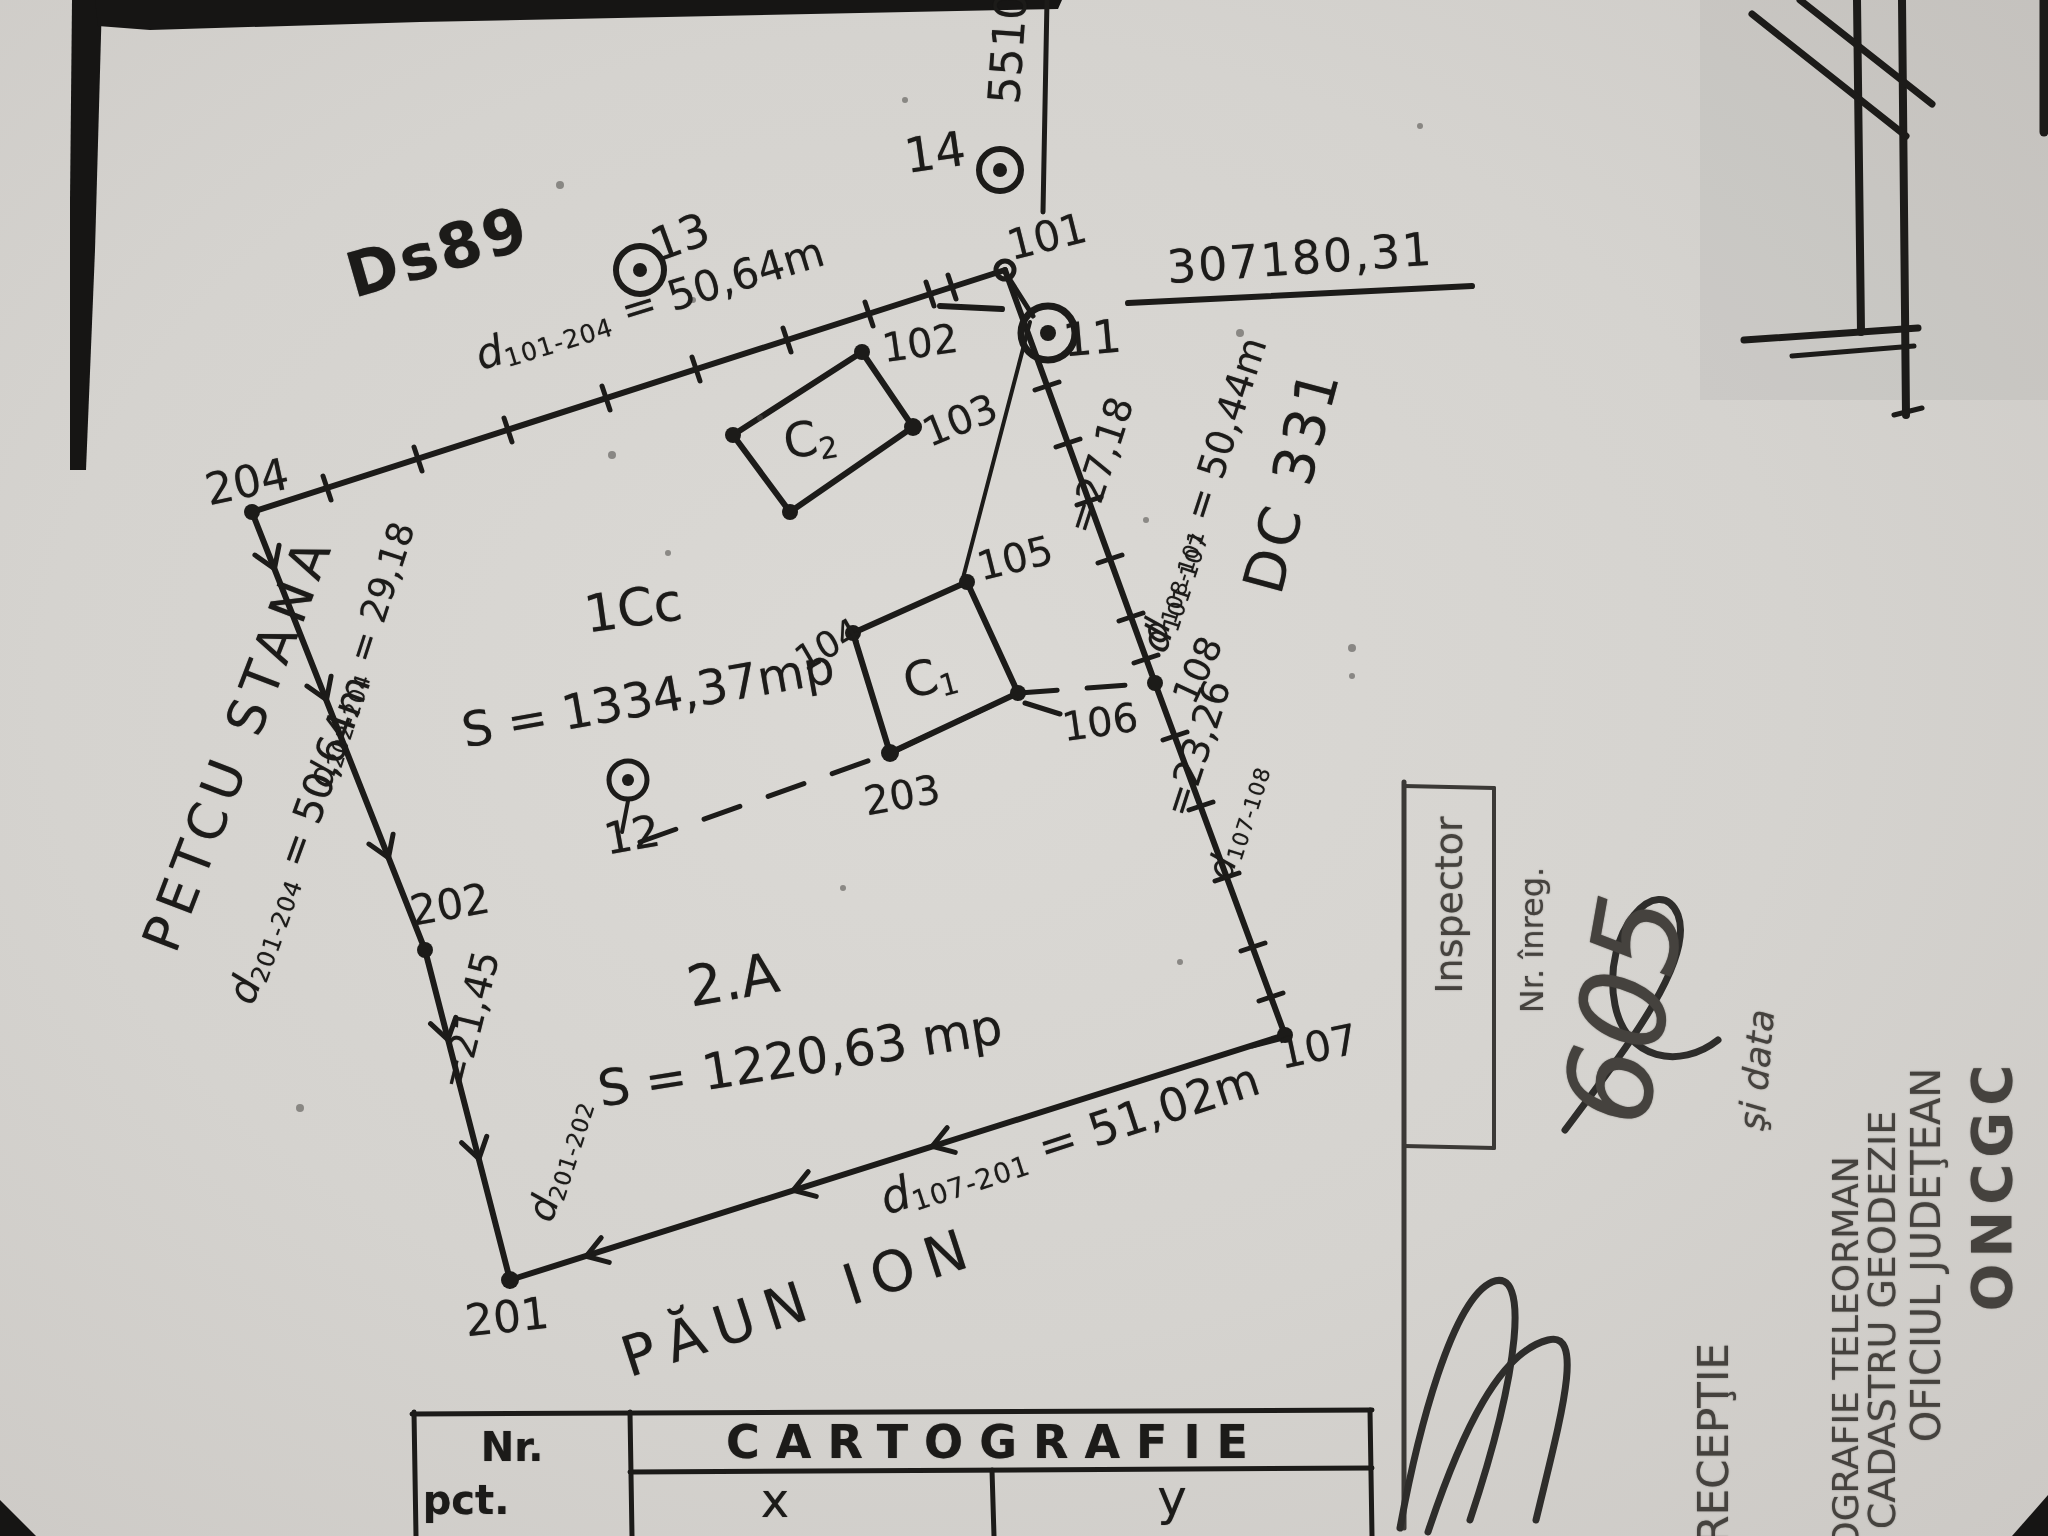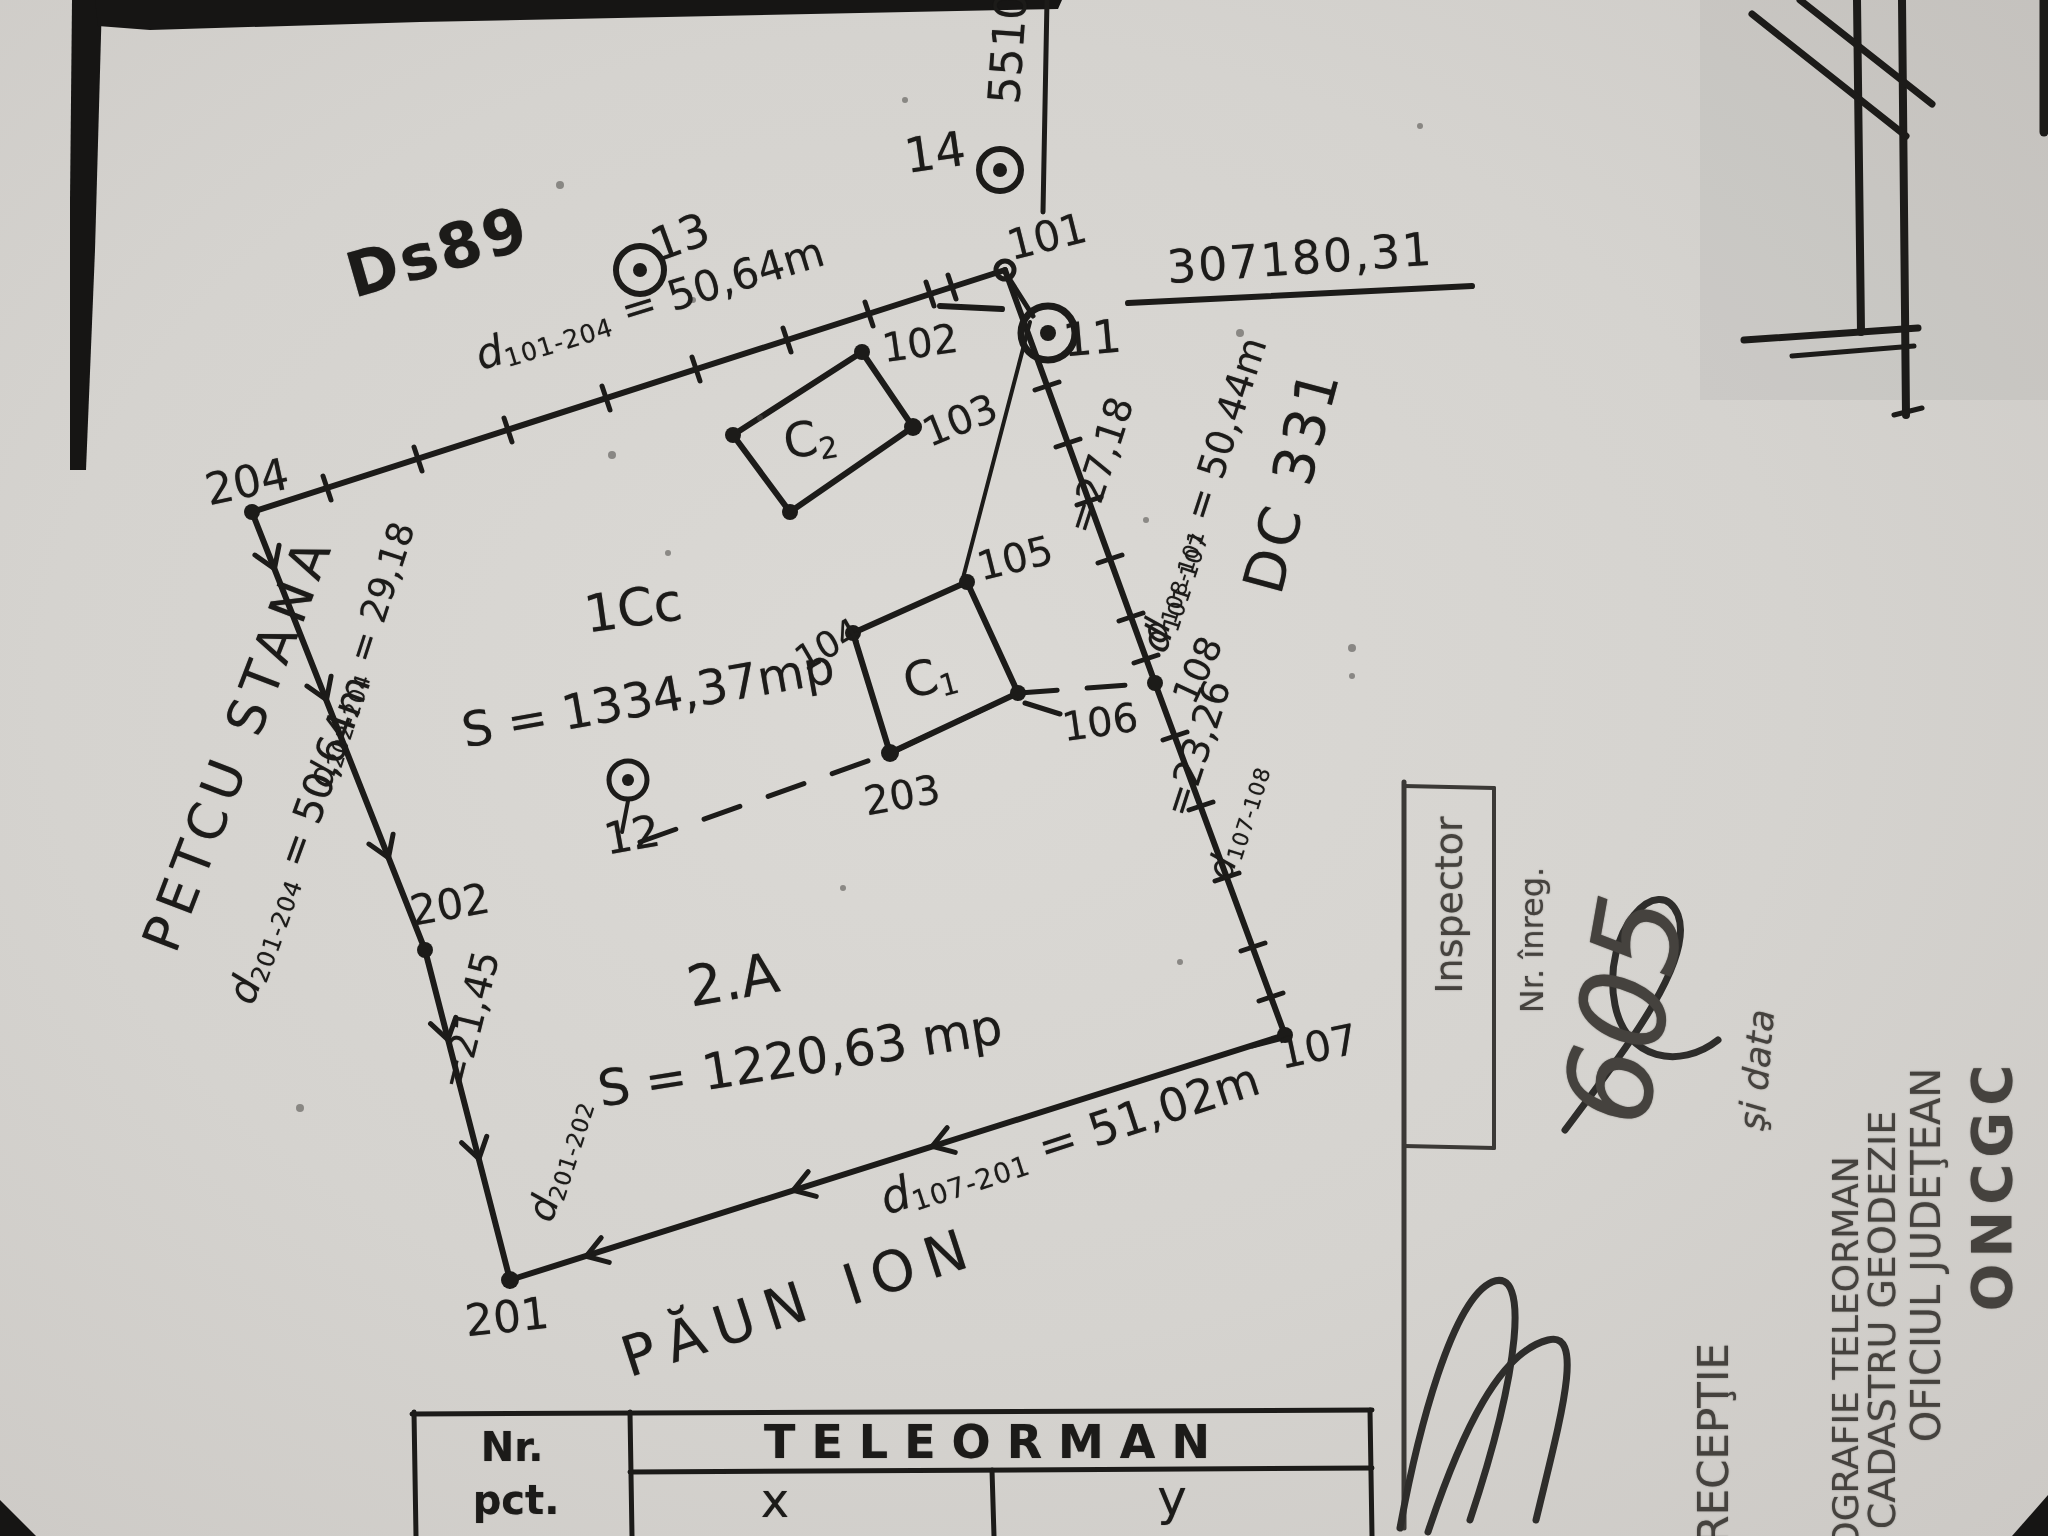--- a/index.html
+++ b/index.html
@@ -247,22 +247,22 @@
   <div class="lbl" style="left:800px;top:1058px;font-size:50px;transform:translate(-50%,-50%) rotate(-9deg);">S = 1220,63 mp</div>
 
   <div class="lbl bldg" style="left:810px;top:440px;font-size:48px;transform:translate(-50%,-50%) rotate(-10deg);">
     <span>C</span><sub>2</sub>
   </div>
   <div class="lbl bldg" style="left:930px;top:678px;font-size:48px;transform:translate(-50%,-50%) rotate(-15deg);">
     <span>C</span><sub>1</sub>
   </div>
 
   <div class="lbl" style="left:512px;top:1447px;font-size:40px;font-weight:bold;">Nr.</div>
-  <div class="lbl" style="left:516px;top:1500px;font-size:40px;font-weight:bold;">pct.</div>
-  <div class="lbl spaced" style="left:995px;top:1442px;font-size:46px;font-weight:bold;">TELEORMAN</div>
+  <div class="lbl" style="left:466px;top:1500px;font-size:40px;font-weight:bold;">pct.</div>
+  <div class="lbl spaced" style="left:995px;top:1442px;font-size:46px;font-weight:bold;">CARTOGRAFIE</div>
   <div class="lbl" style="left:775px;top:1500px;font-size:48px;">x</div>
   <div class="lbl" style="left:1172px;top:1498px;font-size:50px;">y</div>
 
   <div class="lbl stamp" style="left:1449px;top:905px;font-size:38px;transform:translate(-50%,-50%) rotate(-90deg);">Inspector</div>
   <div class="lbl stamp" style="left:1532px;top:940px;font-size:32px;transform:translate(-50%,-50%) rotate(-90deg);">Nr. înreg.</div>
   <div class="lbl stamp hand" style="left:1625px;top:1010px;font-size:120px;transform:translate(-50%,-50%) rotate(-80deg);">605</div>
   <div class="lbl stamp hand" style="left:1757px;top:1070px;font-size:36px;transform:translate(-50%,-50%) rotate(-85deg);">şi data</div>
   <div class="lbl stamp" style="left:1992px;top:1185px;font-size:56px;font-weight:bold;transform:translate(-50%,-50%) rotate(-90deg);letter-spacing:6px;">ONCGC</div>
   <div class="lbl stamp" style="left:1926px;top:1255px;font-size:40px;transform:translate(-50%,-50%) rotate(-90deg);">OFICIUL JUDEŢEAN</div>
   <div class="lbl stamp" style="left:1882px;top:1320px;font-size:38px;transform:translate(-50%,-50%) rotate(-90deg);">CADASTRU GEODEZIE</div>

